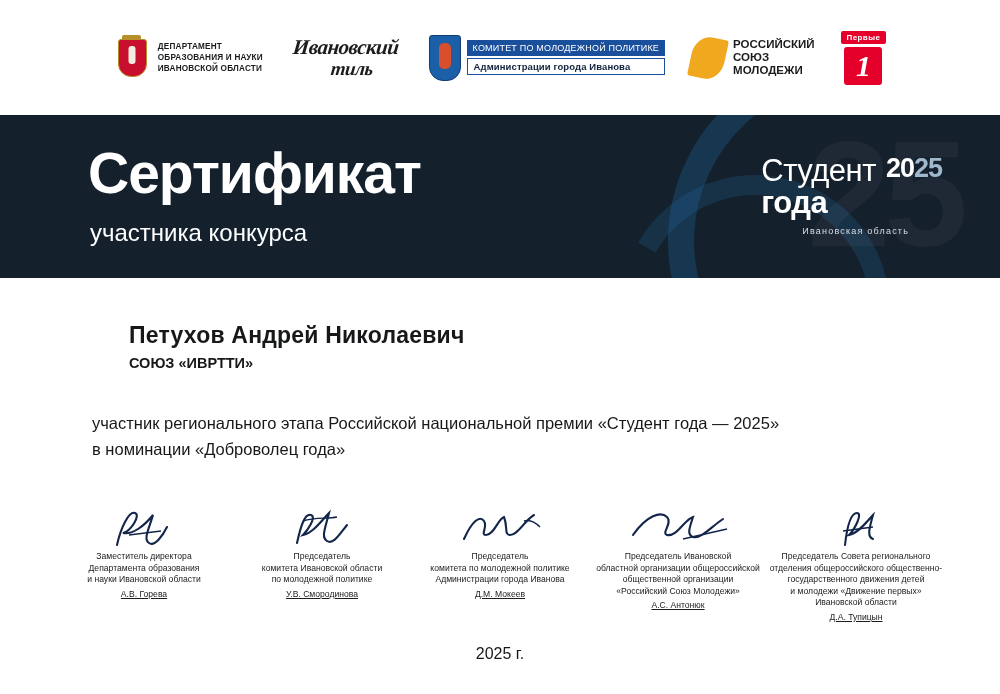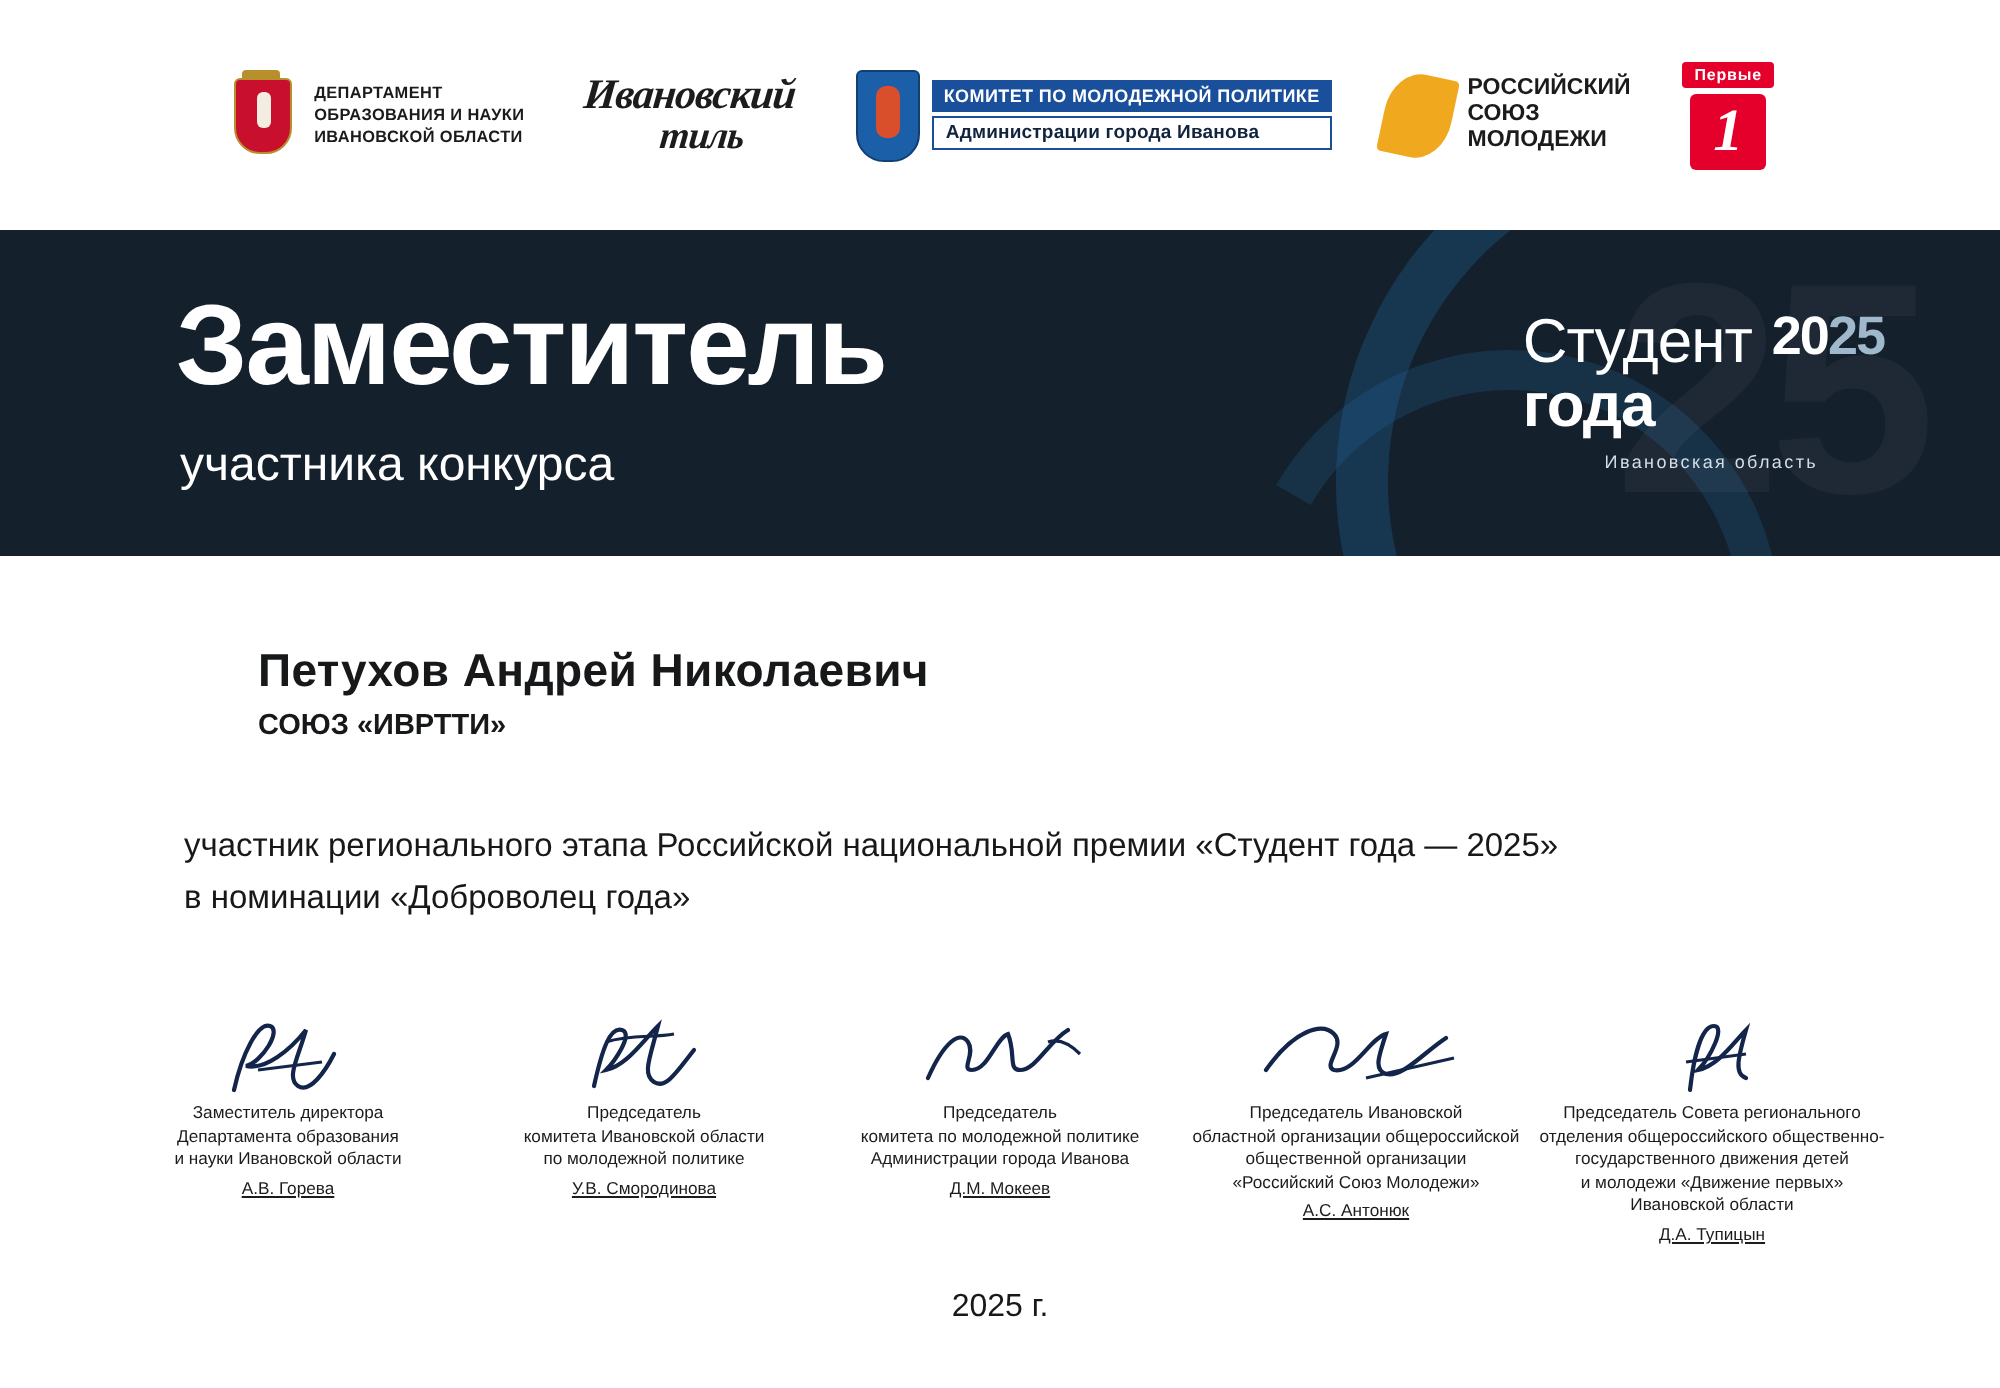--- a/index.html
+++ b/index.html
@@ -149,21 +149,21 @@
   }
   .committee-texts {
     display: flex;
     flex-direction: column;
     gap: 2px;
   }
   .committee-texts .band1 {
     background: #1a4f9c;
     color: #ffffff;
     font-size: 9px;
-    font-weight: bold;
+    font-weight: normal;
     padding: 3px 6px;
     letter-spacing: 0.2px;
     text-transform: uppercase;
     white-space: nowrap;
   }
   .committee-texts .band2 {
     background: #ffffff;
     color: #12243d;
     font-size: 9.5px;
     font-weight: bold;
@@ -476,21 +476,21 @@
       <div class="pervye-mark"></div>
     </div>
 
   </div>
 
   <div class="banner">
     <div class="swoosh"></div>
     <div class="swoosh2"></div>
     <div class="ghost25">25</div>
 
-    <div class="title">Заместитель</div>
+    <div class="title">Сертификат</div>
     <div class="subtitle">участника конкурса</div>
 
     <div class="award-lockup">
       <div class="award-rows">
         <div class="award-words">
           <div class="aw1">Студент</div>
           <div class="aw2">года</div>
         </div>
         <div class="award-year">
           <span class="yr1">20</span>

